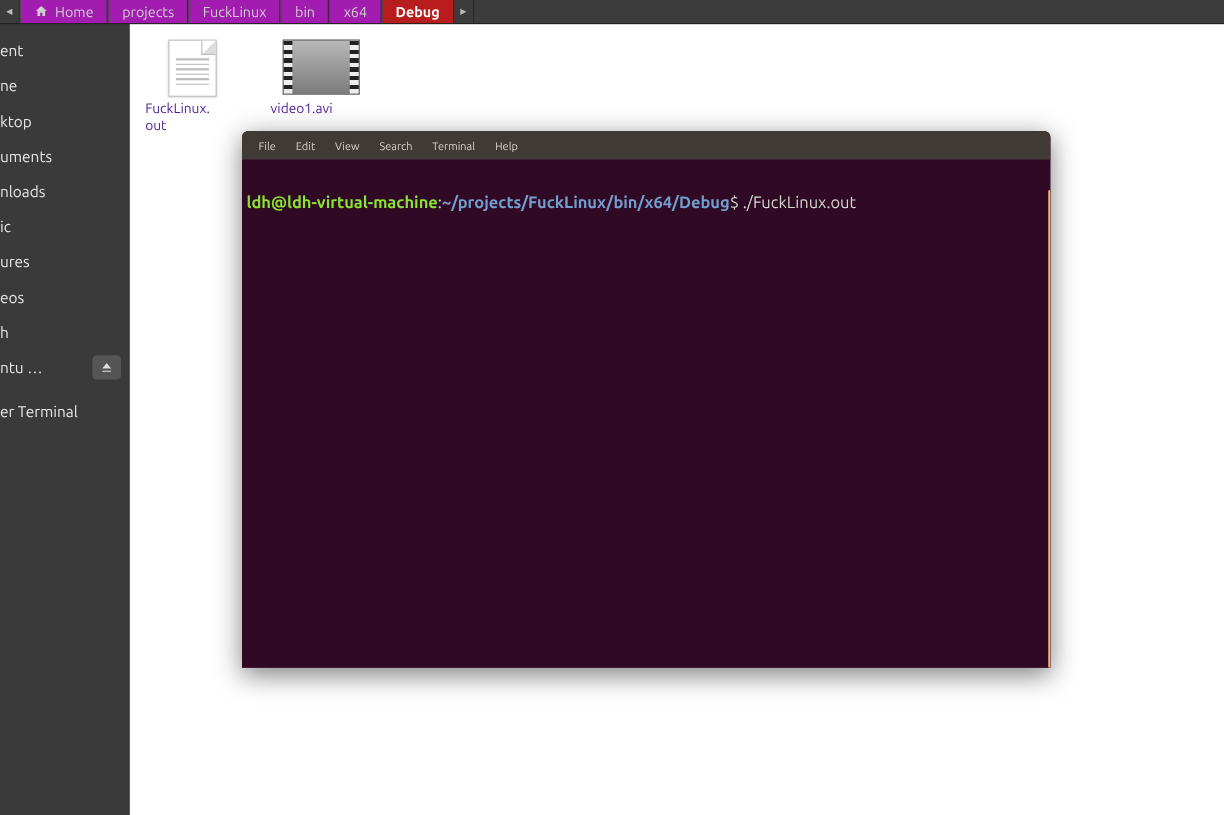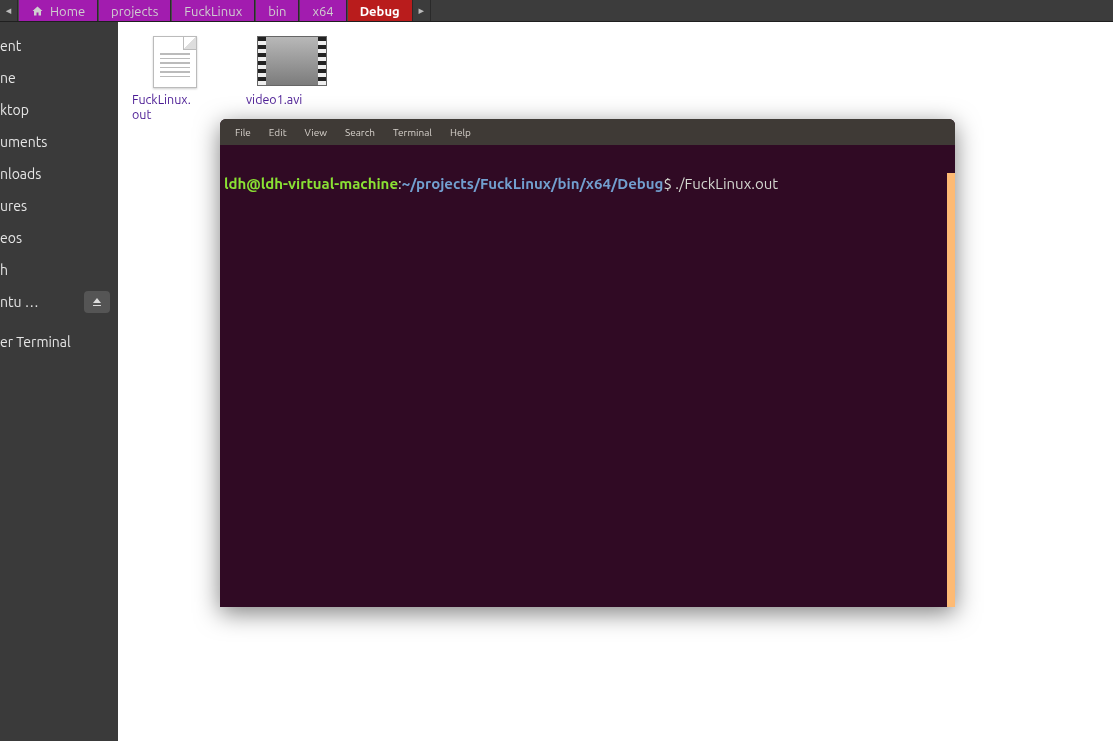--- a/index.html
+++ b/index.html
@@ -95,21 +95,21 @@
     height:26px;background:#3f3a36;display:flex;align-items:center;gap:0;
     padding:0 6px;font-size:10px;color:#d7d2cc;
   }
   .term-menubar span{padding:0 9px;cursor:pointer;}
   .term-body{
     position:absolute;left:0;right:0;top:54px;bottom:0;
     background:#300a24;
     font-family:"Ubuntu Mono","DejaVu Sans Mono",monospace;
     font-size:15px;line-height:1.25;
     padding:2px 4px;
-    border-right:8px solid #fdba74;
+    border-right:2px solid #fdba74;
   }
   .pr-host{color:#8ae234;font-weight:bold;}
   .pr-colon{color:#d3d7cf;}
   .pr-path{color:#729fcf;font-weight:bold;}
   .pr-dollar{color:#d3d7cf;}
   .pr-cmd{color:#d3d7cf;}
   
   
   .watermark{
     position:absolute;right:14px;bottom:10px;color:rgba(255,255,255,.35);
@@ -155,20 +155,23 @@
       <span class="sb-label">ne</span>
     </div>
   <div class="sb-item">
       <span class="sb-label">ktop</span>
     </div>
   <div class="sb-item">
       <span class="sb-label">uments</span>
     </div>
   <div class="sb-item">
       <span class="sb-label">nloads</span>
+    </div>
+  <div class="sb-item">
+      <span class="sb-label">ic</span>
     </div>
   <div class="sb-item">
       <span class="sb-label">ures</span>
     </div>
   <div class="sb-item">
       <span class="sb-label">eos</span>
     </div>
   <div class="sb-item">
       <span class="sb-label">h</span>
     </div>

